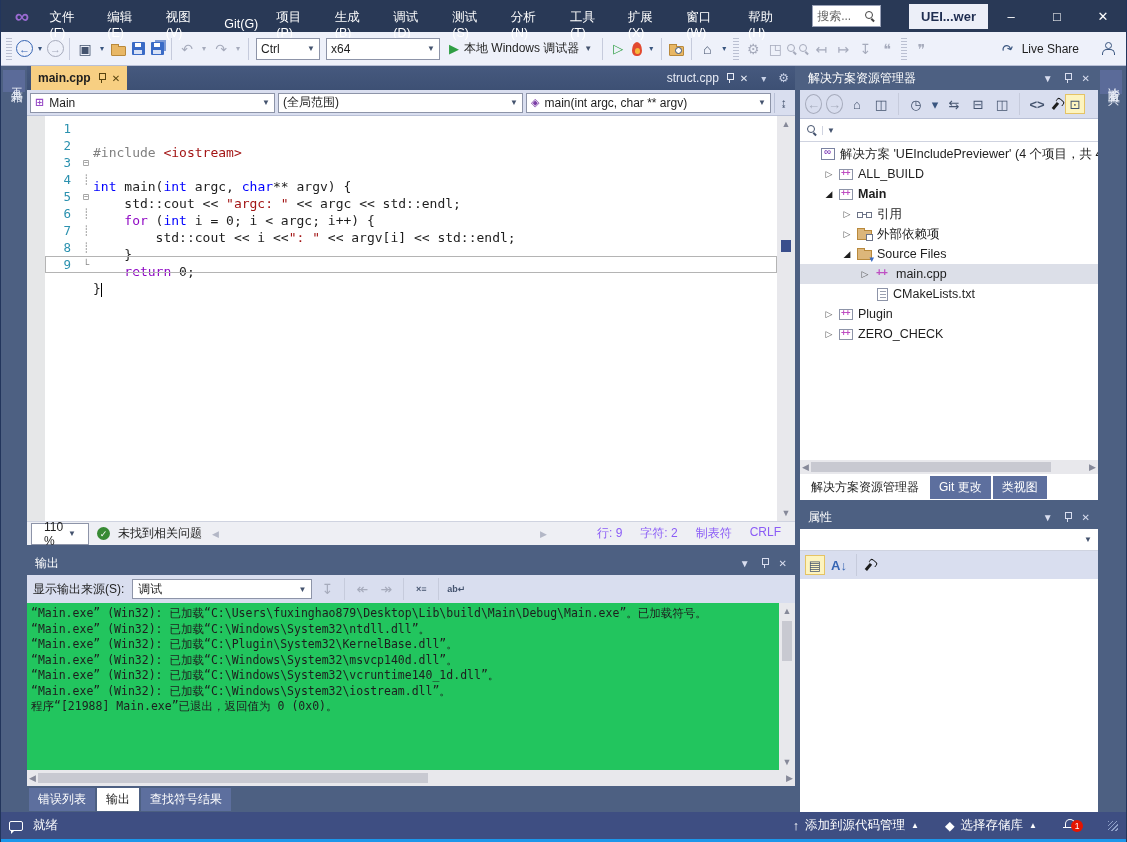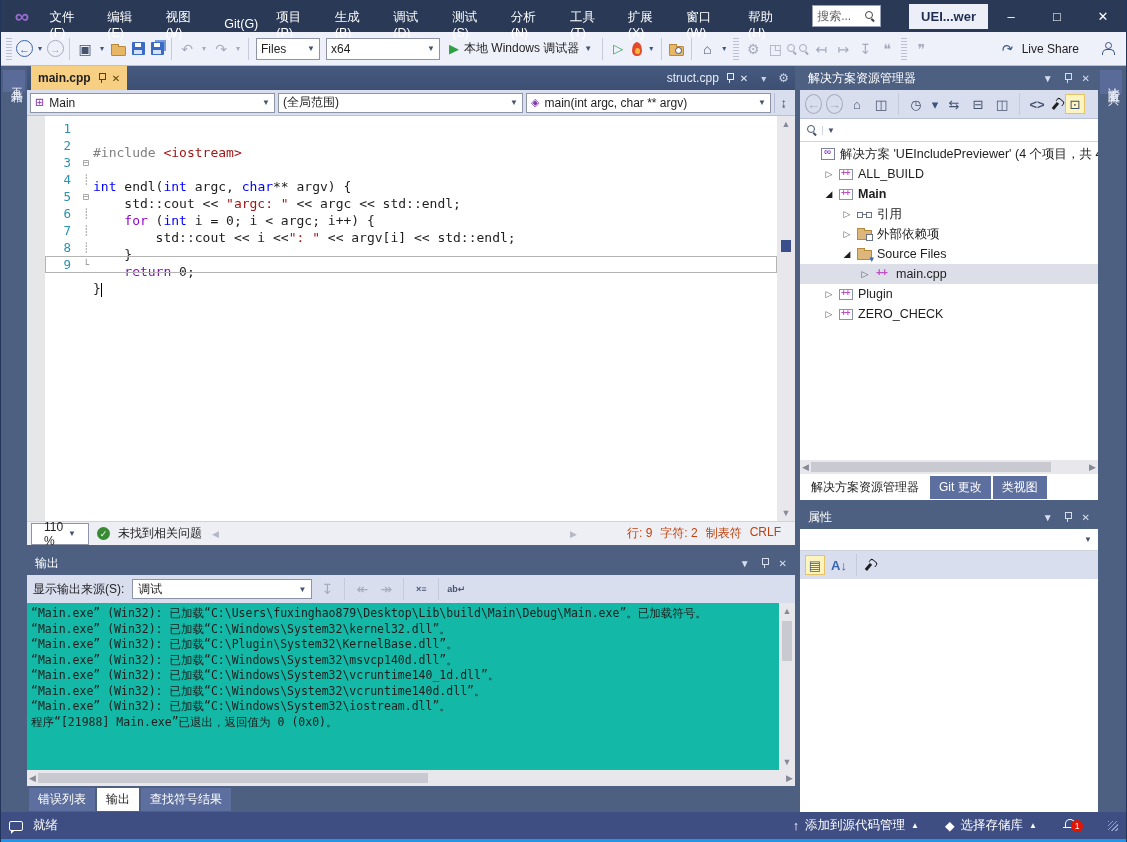--- a/index.html
+++ b/index.html
@@ -97,31 +97,31 @@
   .vscroll{width:18px;background:#E8E8EC;display:flex;flex-direction:column;align-items:center;flex:none;}
   .vscroll .sarr{height:16px;color:#868999;font-size:9px;display:flex;align-items:center;}
   .vscroll .strack{flex:1;width:100%;position:relative;}
   .marker{position:absolute;left:4px;width:10px;height:12px;background:#3A4E8C;}
   
   .estatus{height:24px;background:#EEEFF4;display:flex;align-items:center;font-size:12px;gap:8px;padding:0 4px;border-top:1px solid #CFD3E0;}
   .zoom-combo{width:58px;height:22px;background:#fff;border:1px solid #8D94A8;display:flex;align-items:center;justify-content:space-between;padding:0 12px;}
   .zoom-combo .carr{font-size:8px;color:#44536E;}
   .okball{width:13px;height:13px;border-radius:50%;background:#388A34;color:#fff;font-size:9px;display:flex;align-items:center;justify-content:center;}
   .ehscroll{flex:1;height:15px;display:flex;align-items:center;color:#B3B7C6;font-size:9px;justify-content:space-between;padding:0 2px;}
-  .estat-right{display:flex;gap:8px;padding-right:10px;color:#c2410c;margin-left:40px;}
+  .estat-right{display:flex;gap:18px;padding-right:10px;color:#8b5cf6;margin-left:40px;}
   
   .hsplit{height:6px;background:#4D6082;} .hsplit.thin{height:5px;}
   .vsplit{width:5px;background:#4D6082;}
   
   .panel-title{height:24px;background:#4D6082;color:#fff;display:flex;align-items:center;padding:0 8px;font-size:12px;}
   .pt-icons{margin-left:auto;display:flex;gap:10px;align-items:center;color:#D9DEEF;font-size:10px;}
   .output-toolbar{height:28px;background:#D9DEEF;display:flex;align-items:center;padding:0 6px;gap:4px;font-size:12px;}
   .ot-combo{width:180px;height:20px;background:#fff;border:1px solid #8D94A8;display:flex;align-items:center;justify-content:space-between;padding:0 5px;margin-left:4px;}
   .ot-combo .carr{font-size:8px;color:#44536E;}
-  .output-body{display:flex;background:#14b8a6;}
+  .output-body{display:flex;background:#22c55e;}
   .output-text{flex:1;height:167px;overflow:hidden;font-family:"DejaVu Sans Mono","Liberation Mono",monospace;font-size:11.5px;padding:3px 0 0 4px;color:#1e1e1e;}
   .oline{height:15.5px;line-height:15.5px;white-space:pre;}
   .output-body .vscroll{height:167px;width:16px;}
   .hscrollbar{height:16px;background:#E8E8EC;display:flex;align-items:center;padding:0 2px;gap:2px;color:#868999;font-size:9px;}
   .hscrollbar .hthumb{height:10px;background:#C8C9D1;border-radius:0;}
   .hscrollbar.se-h{height:14px;}
   
   .panel-tabs{height:26px;background:#44538A00;display:flex;align-items:flex-start;gap:2px;padding:2px 0 0 2px;}
   .ptab{padding:3px 9px;font-size:12px;background:#5D6F9E;color:#fff;}
   .ptab.active{background:#fff;color:#1e1e1e;}
@@ -221,21 +221,21 @@
         <span class="folder-icon"></span>
         <span class="floppy-icon"></span>
         <span class="floppy-icon all"></span>
         <span class="tsep"></span>
         <span class="tbi  dis">↶</span>
         <span class="tbi caret dis">▾</span>
         <span class="tbi  dis">↷</span>
         <span class="tbi caret dis">▾</span>
         <span class="tsep"></span>
         <div class="tcombo" style="width: 64px;">
-          <span class="cval">Files</span>
+          <span class="cval">Ctrl</span>
           <span class="carr">▼</span>
         </div>
         <div class="tcombo" style="width: 114px;">
           <span class="cval">x64</span>
           <span class="carr">▼</span>
         </div>
         <div class="runbtn">
           <span class="play">▶</span>
           <span>本地 Windows 调试器</span>
           <span class="carr">▼</span>
@@ -318,21 +318,21 @@
               <span class="codetext"><span class="tok-pp">#include </span><span class="tok-str">&lt;iostream&gt;</span></span>
             </div>
             <div class="code-row">
               <span class="ln">2</span>
               <span class="outl"></span>
               <span class="codetext"></span>
             </div>
             <div class="code-row">
               <span class="ln">3</span>
               <span class="outl">⊟</span>
-              <span class="codetext"><span class="tok-kw">int</span><span class="tok-pl"> endl(</span><span class="tok-kw">int</span><span class="tok-pl"> argc, </span><span class="tok-kw">char</span><span class="tok-pl">** argv) {</span></span>
+              <span class="codetext"><span class="tok-kw">int</span><span class="tok-pl"> main(</span><span class="tok-kw">int</span><span class="tok-pl"> argc, </span><span class="tok-kw">char</span><span class="tok-pl">** argv) {</span></span>
             </div>
             <div class="code-row">
               <span class="ln">4</span>
               <span class="outl">┊</span>
               <span class="codetext"><span class="tok-pl">    std::cout &lt;&lt; </span><span class="tok-str">"argc: "</span><span class="tok-pl"> &lt;&lt; argc &lt;&lt; std::endl;</span></span>
             </div>
             <div class="code-row">
               <span class="ln">5</span>
               <span class="outl">⊟</span>
               <span class="codetext"><span class="tok-pl">    </span><span class="tok-ctrl">for</span><span class="tok-pl"> (</span><span class="tok-kw">int</span><span class="tok-pl"> i = 0; i &lt; argc; i++) {</span></span>
@@ -409,25 +409,24 @@
             <span class="tbi  dis">↠</span>
             <span class="tsep"></span>
             <span class="tbi tiny steel">×≡</span>
             <span class="tsep"></span>
             <span class="tbi tiny steel">ab↵</span>
           </span>
       </div>
       <div class="output-body">
         <div class="output-text" id="output-lines">
             <div class="oline">“Main.exe” (Win32): 已加载“C:\Users\fuxinghao879\Desktop\Lib\build\Main\Debug\Main.exe”。已加载符号。</div>
-            <div class="oline">“Main.exe” (Win32): 已加载“C:\Windows\System32\kernel32.dll”。</div>
+            <div class="oline">“Main.exe” (Win32): 已加载“C:\Windows\System32\ntdll.dll”。</div>
             <div class="oline">“Main.exe” (Win32): 已加载“C:\Plugin\System32\KernelBase.dll”。</div>
             <div class="oline">“Main.exe” (Win32): 已加载“C:\Windows\System32\msvcp140d.dll”。</div>
             <div class="oline">“Main.exe” (Win32): 已加载“C:\Windows\System32\vcruntime140_1d.dll”。</div>
-            <div class="oline">“Main.exe” (Win32): 已加载“C:\Windows\System32\vcruntime140d.dll”。</div>
             <div class="oline">“Main.exe” (Win32): 已加载“C:\Windows\System32\iostream.dll”。</div>
             <div class="oline">程序“[21988] Main.exe”已退出，返回值为 0 (0x0)。</div>
           </div>
         <div class="vscroll">
           <span class="sarr">▲</span>
           <div class="strack">
               <div class="marker" style="top:2px;height:40px;background:#C8C9D1;left:3px;width:10px;"></div>
             </div>
           <span class="sarr">▼</span>
         </div>
@@ -504,20 +503,25 @@
           </div>
           <div class="trow" style="padding-left: 42px;">
             <span class="arr exp">◢</span>
             <span class="ico ico-folder filter"></span>
             <span class="tlabel">Source Files</span>
           </div>
           <div class="trow selected" style="padding-left: 60px;">
             <span class="arr">▷</span>
             <span class="ico ico-cpp"></span>
             <span class="tlabel">main.cpp</span>
+          </div>
+          <div class="trow" style="padding-left: 60px;">
+            <span class="arr"></span>
+            <span class="ico ico-doc"></span>
+            <span class="tlabel">CMakeLists.txt</span>
           </div>
           <div class="trow" style="padding-left: 24px;">
             <span class="arr">▷</span>
             <span class="ico ico-vcproj"></span>
             <span class="tlabel">Plugin</span>
           </div>
           <div class="trow" style="padding-left: 24px;">
             <span class="arr">▷</span>
             <span class="ico ico-vcproj"></span>
             <span class="tlabel">ZERO_CHECK</span>

